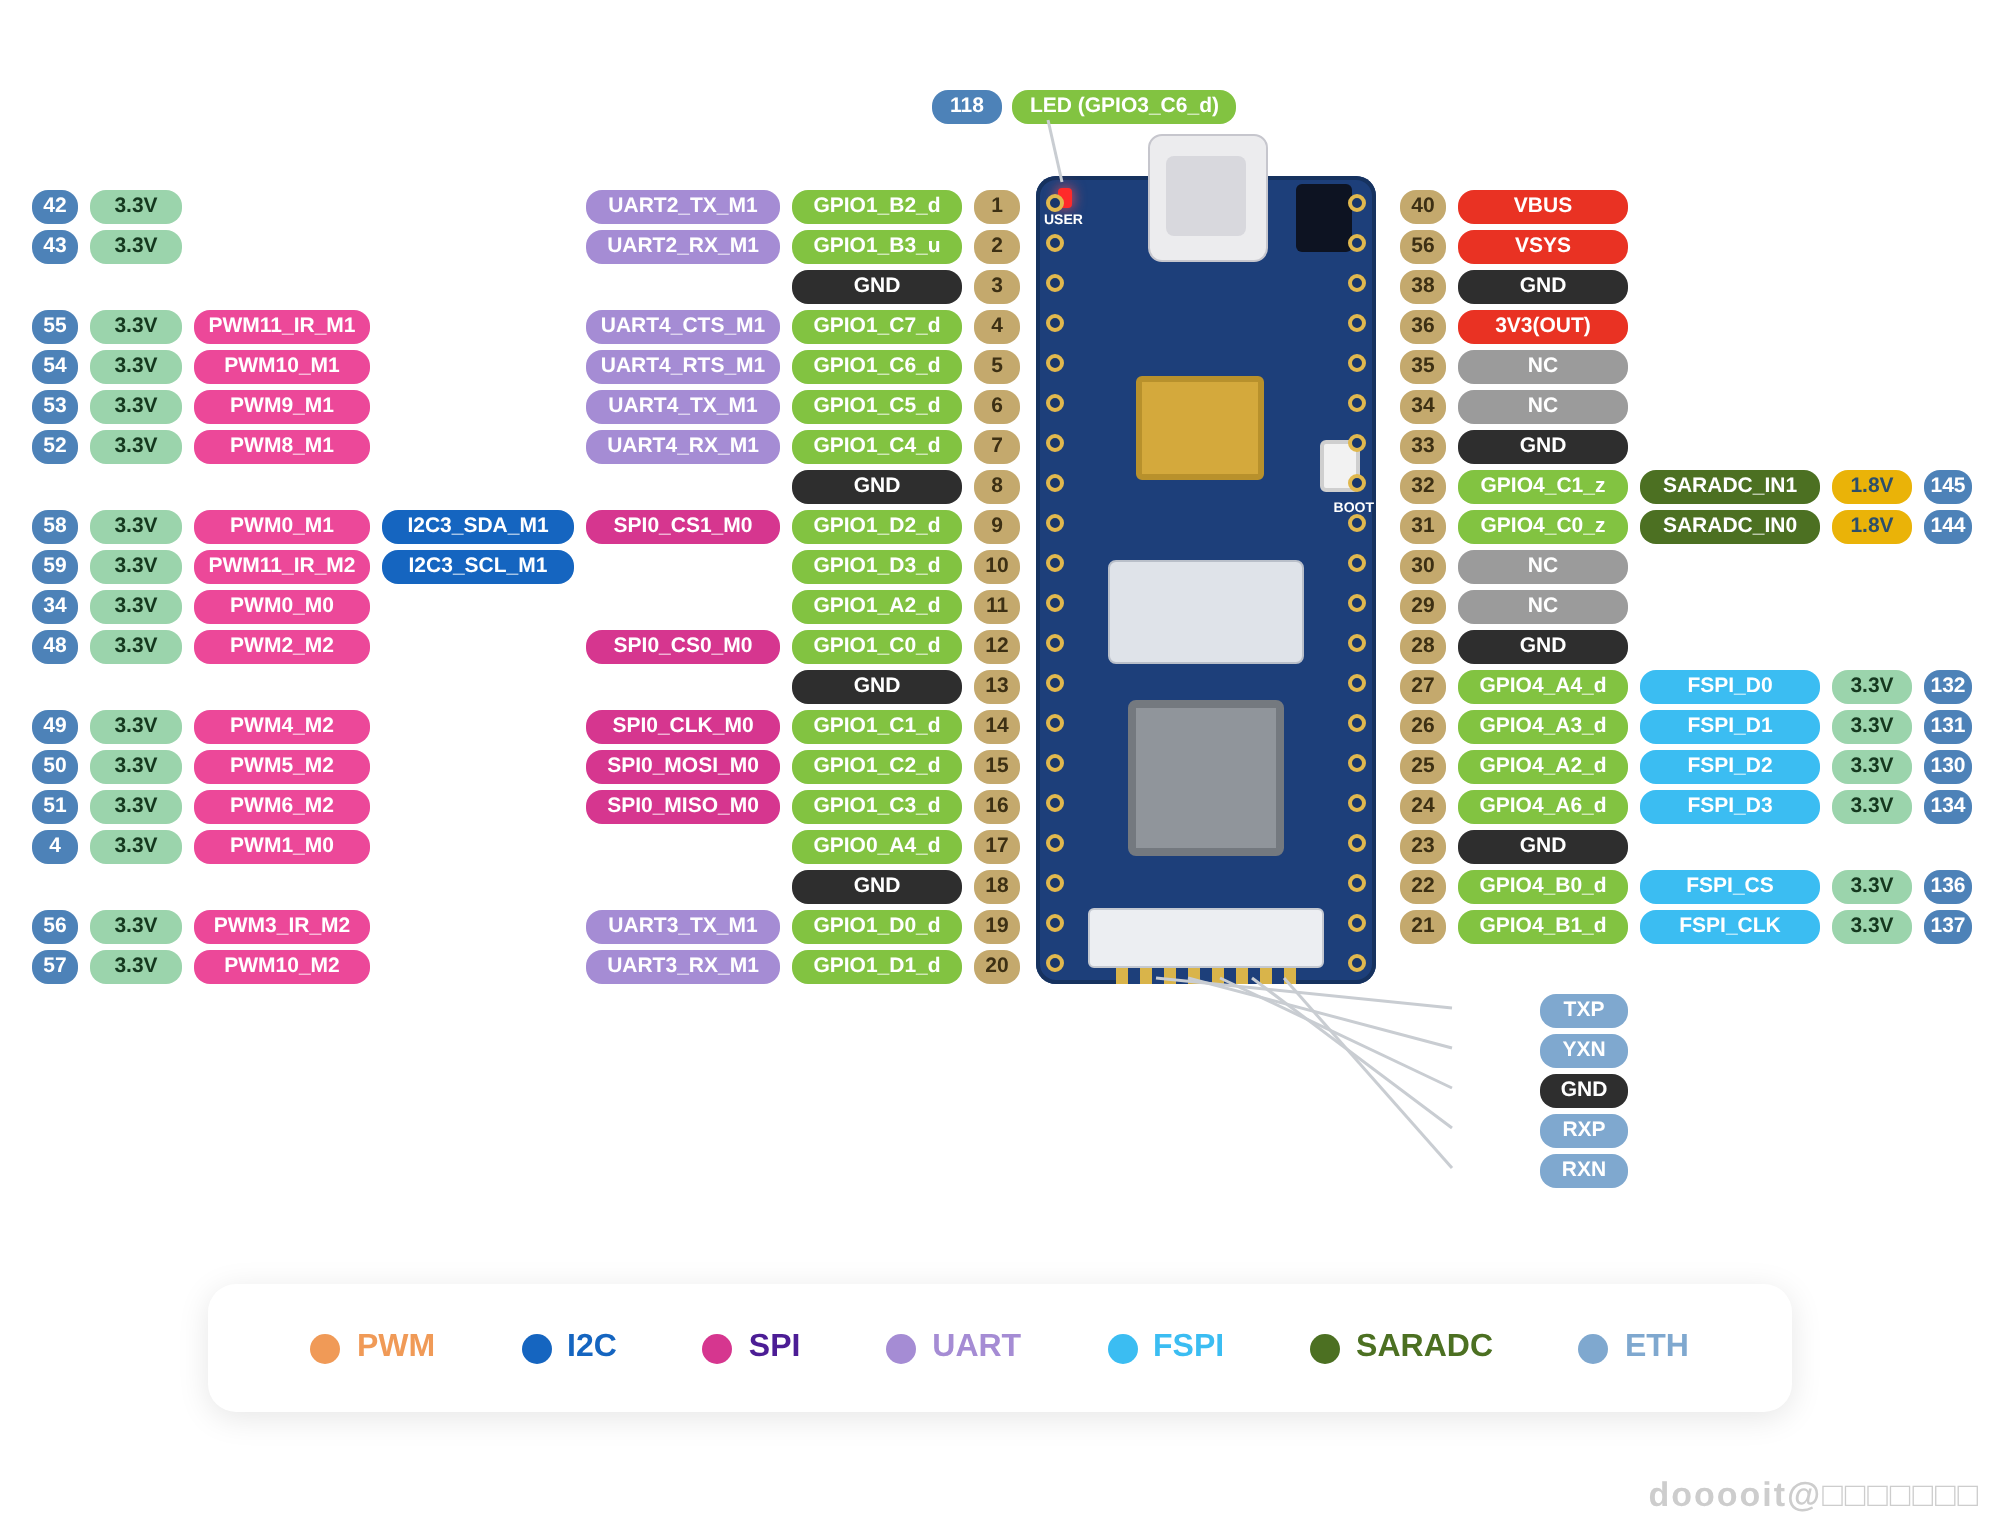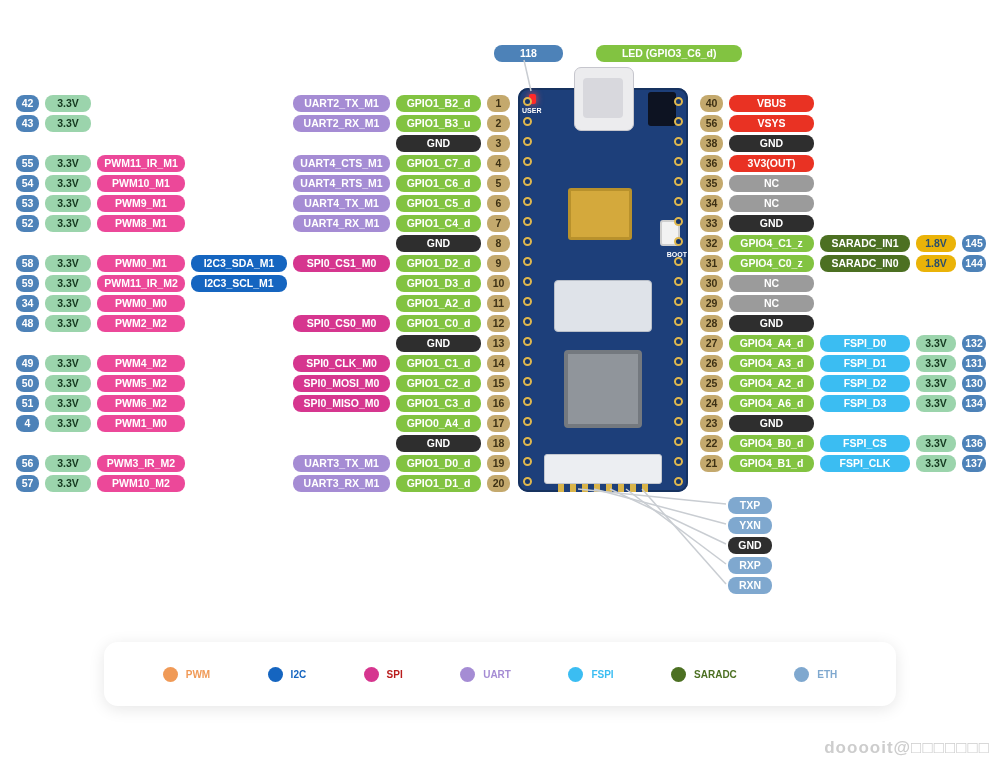--- a/index.html
+++ b/index.html
@@ -24,24 +24,24 @@
   .red{background:#e93223;color:#fff}
   .pink{background:#f5aab8;color:#fff}
   .nc{background:#9b9b9b;color:#fff}
   .saradc{background:#4c7022;color:#fff}
   .fspi{background:#3bbdf2;color:#fff}
   .eth{background:#7fa8cf;color:#fff}
 
   .prow{display:flex;align-items:flex-end;height:20px;gap:6px;}
   #left-stack{position:absolute;left:16px;top:91.5px;}
   #right-stack{position:absolute;left:700px;top:91.5px;}
-  #eth-stack{position:absolute;left:728px;top:494px;width:44px;}
+  #eth-stack{position:absolute;left:770px;top:494px;width:44px;}
 
   #led-header{position:absolute;left:466px;top:45px;display:flex;gap:5px;align-items:center;}
-  #led-header .b{width:auto;padding:0 26px;margin-left:28px;}
+  #led-header .b{width:auto;padding:0 9px;}
 
   #board{position:absolute;left:518px;top:88px;width:170px;height:404px;background:#1d3f7a;
          border-radius:10px;box-shadow:inset 0 0 0 2px #16325f;}
   .pad{position:absolute;width:9px;height:9px;border-radius:50%;background:#17366a;border:2.5px solid #e0b84e;box-sizing:border-box;}
   #usb{position:absolute;left:56px;top:-21px;width:58px;height:62px;background:#ececee;border:1px solid #c6c6cd;border-radius:7px;}
   #usb-inner{position:absolute;left:8px;top:10px;width:40px;height:40px;background:#d8d8dd;border-radius:4px;}
   #cmp-dark{position:absolute;left:130px;top:4px;width:28px;height:34px;background:#0d1322;border-radius:3px;}
   #user-led{position:absolute;left:11px;top:6px;width:7px;height:10px;background:#ff2a2a;border-radius:2px;box-shadow:0 0 7px #ff5050;}
   #user-label{position:absolute;left:4px;top:19px;font-size:7px;font-weight:bold;color:#fff;}
   #qfn{position:absolute;left:50px;top:100px;width:64px;height:52px;background:#d4a93c;border:3px solid #b8912c;border-radius:3px;box-sizing:border-box;}
@@ -53,21 +53,21 @@
   #conn-teeth{position:absolute;left:40px;top:396px;width:90px;height:8px;
      background:repeating-linear-gradient(90deg,#d9b44a 0 6px,#1d3f7a 6px 12px);}
 
   #wires{position:absolute;left:0;top:0;pointer-events:none;}
 
   #legend{position:absolute;left:104px;top:642px;width:792px;height:64px;background:#fff;border-radius:14px;
           box-shadow:0 3px 16px rgba(0,0,0,.10);display:flex;align-items:center;justify-content:space-around;
           padding:0 30px;box-sizing:border-box;}
   .leg-item{display:flex;align-items:center;gap:8px;}
   .leg-dot{width:15px;height:15px;border-radius:50%;}
-  .leg-label{font-size:10px;font-weight:bold;}
+  .leg-label{font-size:16px;font-weight:bold;}
 
   #watermark{position:absolute;right:10px;bottom:4px;font-size:17px;font-weight:bold;color:#cdcdcd;letter-spacing:1px;}
 </style>
 </head>
 <body>
 
 <div id="stage">
 
   <div id="led-header">
     <span class="b chip">118</span>
@@ -816,21 +816,21 @@
       <div class="leg-item">
         <span class="leg-dot" style="background: rgb(240, 154, 87);"></span>
         <span class="leg-label" style="color: rgb(240, 154, 87);">PWM</span>
       </div>
       <div class="leg-item">
         <span class="leg-dot" style="background: rgb(21, 101, 192);"></span>
         <span class="leg-label" style="color: rgb(21, 101, 192);">I2C</span>
       </div>
       <div class="leg-item">
         <span class="leg-dot" style="background: rgb(214, 54, 143);"></span>
-        <span class="leg-label" style="color: #b91c1c;">SPI</span>
+        <span class="leg-label" style="color: #4c1d95;">SPI</span>
       </div>
       <div class="leg-item">
         <span class="leg-dot" style="background: rgb(165, 140, 212);"></span>
         <span class="leg-label" style="color: rgb(165, 140, 212);">UART</span>
       </div>
       <div class="leg-item">
         <span class="leg-dot" style="background: rgb(59, 189, 242);"></span>
         <span class="leg-label" style="color: rgb(59, 189, 242);">FSPI</span>
       </div>
       <div class="leg-item">

